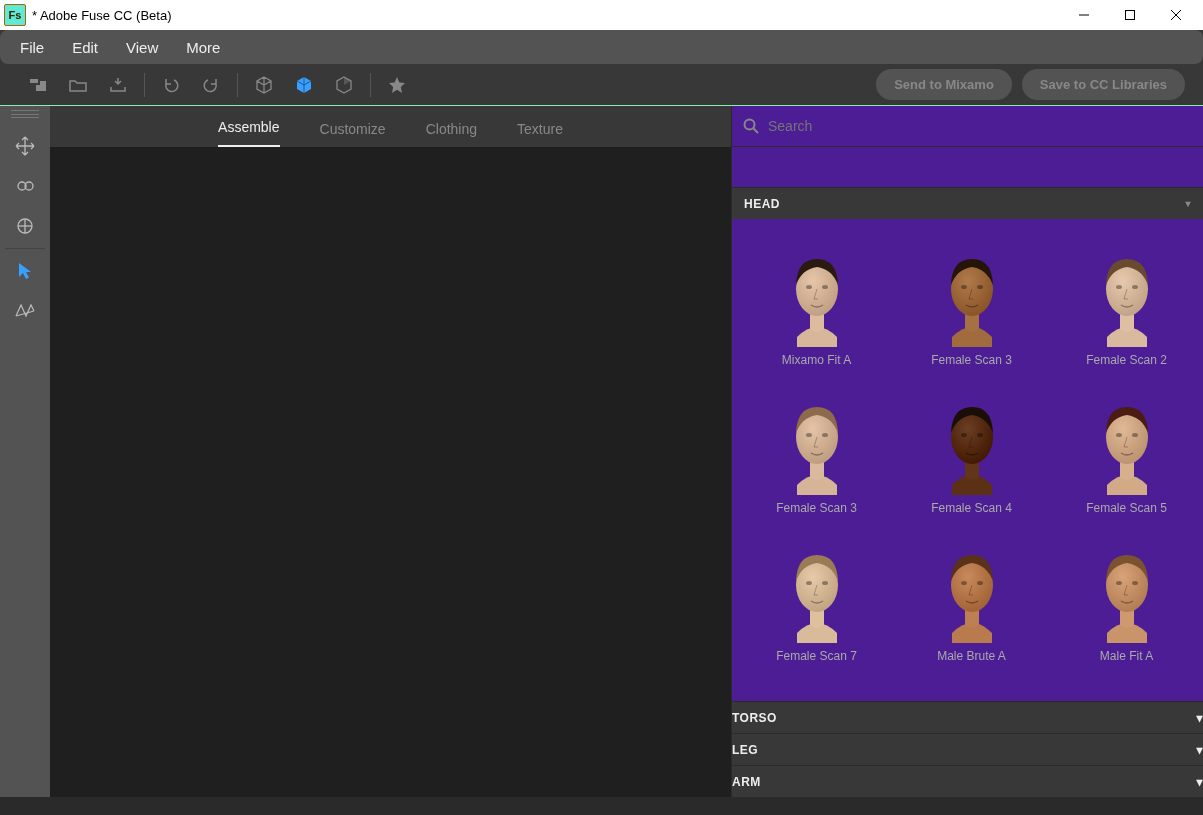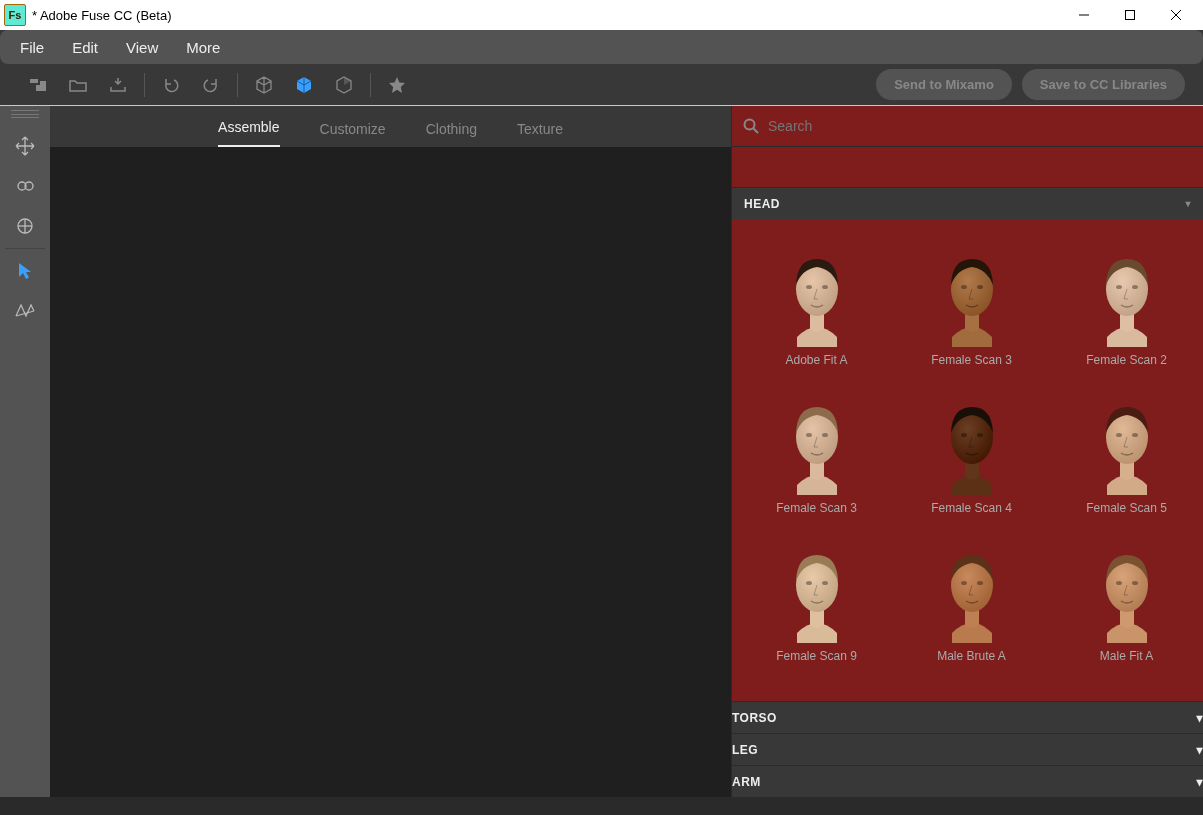--- a/index.html
+++ b/index.html
@@ -37,21 +37,21 @@
   .ls-sep { width: 40px; height: 1px; background: #444; margin: 2px 0; }
   
   
   .viewport-col { flex: 1; display: flex; flex-direction: column; }
   .tabs { height: 41px; display: flex; align-items: flex-end; justify-content: center; gap: 40px; background: #383838;}
   .tab { color: #888; font-size: 14px; padding: 10px 0; }
   .tab.active { color: #eee; border-bottom: 2px solid #eee; }
   .viewport { flex: 1; background: #1f1f1f; }
   
   
-  .rightpanel { width: 472px; background: #7f1d1d; display: flex; flex-direction: column; border-left: 1px solid #2a2a2a;}
+  .rightpanel { width: 472px; background: #4c1d95; display: flex; flex-direction: column; border-left: 1px solid #2a2a2a;}
   .searchbar { height: 41px; display: flex; align-items: center; padding: 0 10px; gap: 8px; border-bottom: 1px solid #2a2a2a;}
   .searchbar svg { fill: #888; }
   .search-input { flex: 1; background: transparent; border: none; outline: none; color: #ccc; font-size: 14px; }
   .section-head { height: 32px; display: flex; align-items: center; justify-content: space-between; padding: 0 12px; background: #383838; color: #eee; font-size: 12px; font-weight: bold; letter-spacing: 0.5px; border-top:1px solid #2a2a2a;margin-top:40px;}
   .section-head .chev { color: #888; font-size: 10px; }
   .section-body { flex: 1; overflow-y: auto; padding: 10px 2px 0 10px; }
   .asset-grid { display: grid; grid-template-columns: repeat(3, 1fr); gap: 10px 6px;}
   .asset { display: flex; flex-direction: column; align-items: center;}
   .asset-thumb { width: 110px; height: 118px; display: flex; align-items: flex-end; justify-content: center; }
   .asset-label { color: #aaa; font-size: 12px; margin-top: 6px; text-align: center; }
@@ -236,21 +236,21 @@
     <ellipse cx="40" cy="42" rx="21" ry="27" fill="url(#ge7c5a8)"></ellipse>
 
     <path d="M19 38 Q20 12 40 12 Q60 12 61 38 Q55 22 40 20 Q25 22 19 38 Z" fill="#2a1a10"></path>
 
     <ellipse cx="32" cy="40" rx="3" ry="2" fill="rgba(0,0,0,0.35)"></ellipse>
     <ellipse cx="48" cy="40" rx="3" ry="2" fill="rgba(0,0,0,0.35)"></ellipse>
     <path d="M40 42 L37 52 L41 52" fill="none" stroke="rgba(0,0,0,0.25)" stroke-width="1"></path>
     <path d="M34 58 Q40 62 46 58" fill="none" stroke="rgba(0,0,0,0.35)" stroke-width="1.5"></path>
   </svg>
             </div>
-            <div class="asset-label">Adobe Fit A</div>
+            <div class="asset-label">Mixamo Fit A</div>
           </div>
           <div class="asset">
             <div class="asset-thumb">
               <svg class="head-svg" viewBox="0 0 80 100">
     <defs>
       <radialGradient id="gb07a4d" cx="40%" cy="35%" r="70%">
         <stop offset="0%" stop-color="#b07a4d"></stop>
         <stop offset="100%" stop-color="#885225"></stop>
       </radialGradient>
     </defs>
@@ -386,21 +386,21 @@
     <ellipse cx="40" cy="42" rx="21" ry="27" fill="url(#ge8caa8)"></ellipse>
 
     <path d="M19 38 Q20 12 40 12 Q60 12 61 38 Q55 22 40 20 Q25 22 19 38 Z" fill="#9a7b56"></path>
 
     <ellipse cx="32" cy="40" rx="3" ry="2" fill="rgba(0,0,0,0.35)"></ellipse>
     <ellipse cx="48" cy="40" rx="3" ry="2" fill="rgba(0,0,0,0.35)"></ellipse>
     <path d="M40 42 L37 52 L41 52" fill="none" stroke="rgba(0,0,0,0.25)" stroke-width="1"></path>
     <path d="M34 58 Q40 62 46 58" fill="none" stroke="rgba(0,0,0,0.35)" stroke-width="1.5"></path>
   </svg>
             </div>
-            <div class="asset-label">Female Scan 9</div>
+            <div class="asset-label">Female Scan 7</div>
           </div>
           <div class="asset">
             <div class="asset-thumb">
               <svg class="head-svg" viewBox="0 0 80 100">
     <defs>
       <radialGradient id="gc8895c" cx="40%" cy="35%" r="70%">
         <stop offset="0%" stop-color="#c8895c"></stop>
         <stop offset="100%" stop-color="#a06134"></stop>
       </radialGradient>
     </defs>

